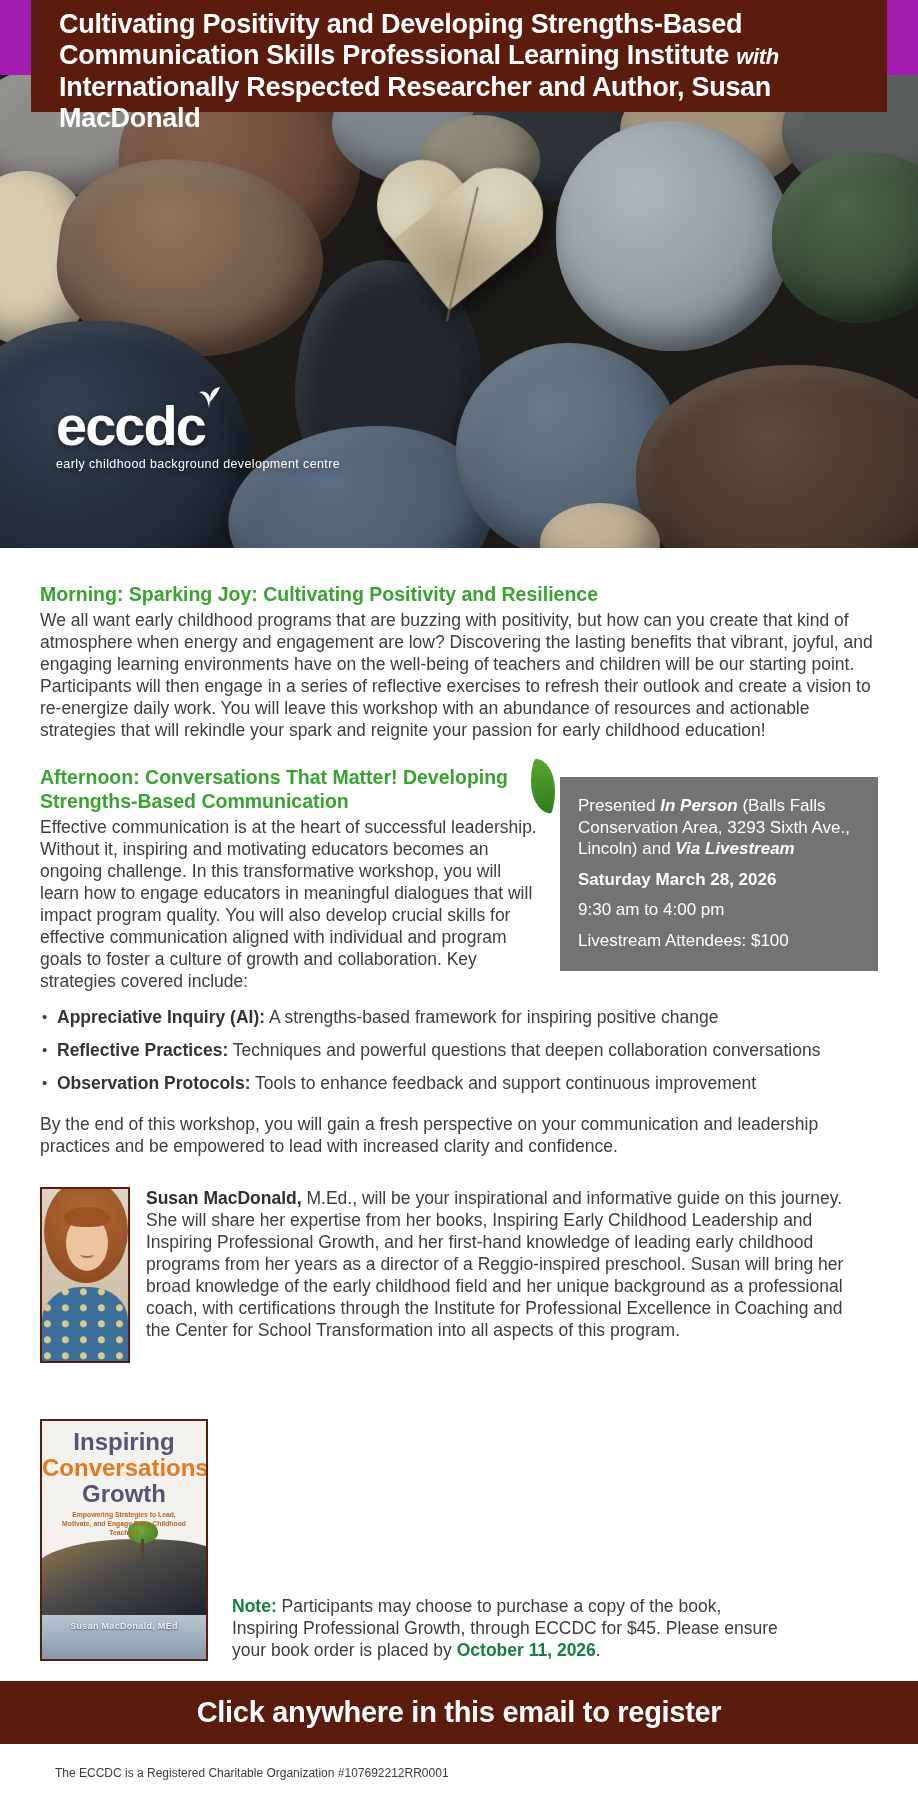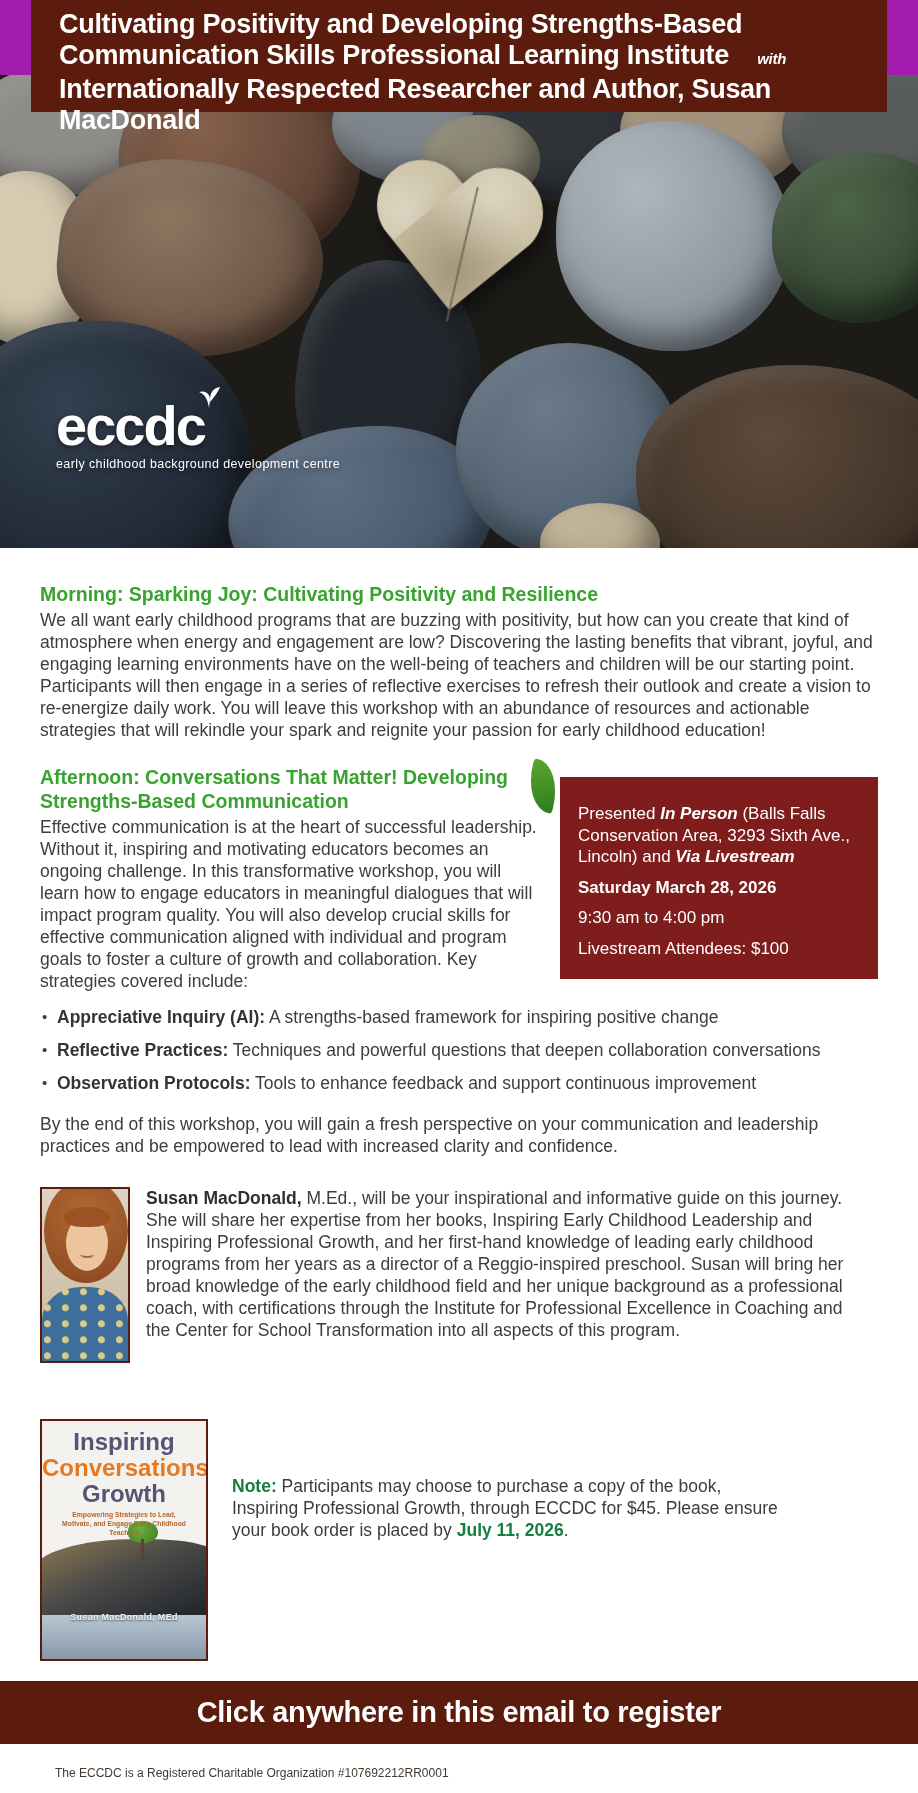--- a/index.html
+++ b/index.html
@@ -27,38 +27,38 @@
   }
   .heart::before { left:90px; transform:rotate(-45deg); transform-origin:0 100%; }
   .heart::after  { left:0;    transform:rotate(45deg);  transform-origin:100% 100%; }
   .heart-crack { position:absolute; left:96px; top:18px; width:2px; height:138px; background:rgba(110,98,74,.8); transform:rotate(7deg); border-radius:2px; }
 
   .title-band {
     position:absolute; left:31px; right:31px; top:0; height:112px;
     background:#5b1c0e; color:#fff; padding:9px 28px 0 28px;
   }
   .title-band .line { font-size:27px; font-weight:bold; line-height:31px; letter-spacing:-0.3px; }
-  .title-band .with { font-size:15px; font-style:italic; font-weight:600;margin-left:21px; }
+  .title-band .with { font-size:22px; font-style:italic; font-weight:600; }
 
   .logo { position:absolute; left:56px; top:398px; color:#fff; text-shadow:0 2px 6px rgba(0,0,0,.45); }
   .logo-text { font-size:56px; font-weight:bold; letter-spacing:-2px; line-height:1; }
   .logo-leaf { position:absolute; left:141px; top:-12px; }
   .logo-tagline { font-size:12.5px; letter-spacing:.4px; margin-top:3px; font-weight:normal; }
 
   
   .content { padding:0 40px;margin-top:8px; }
   .h-green { color:#38a32f; font-weight:bold; font-size:19.5px; line-height:24px; }
   .body-text { font-size:17.5px; line-height:22px; color:#3d3d3d; }
   .morning { margin-top:34px; }
   .morning .body-text { margin-top:3px; max-width:846px; }
 
   .afternoon { margin-top:24px; }
   .event-box {
     float:right; position:relative; width:318px; margin:12px 0 14px 18px;
-    background:#7f1d1d; color:#fff; padding:26px 16px 20px 18px;
+    background:#737373; color:#fff; padding:18px 16px 20px 18px;
   }
   .event-box .seg { font-size:17px; line-height:21.5px; }
   .event-box .gap { margin-top:9px; }
   .event-leaf {
     position:absolute; left:-32px; top:-16px; width:30px; height:50px;
     background:linear-gradient(160deg,#5aa62e,#2e7d1f);
     border-radius:4px 100% 4px 100%;
     transform:rotate(14deg);
   }
   .bi { font-weight:bold; font-style:italic; }
@@ -82,37 +82,37 @@
   .p-hair { position:absolute; left:2px; top:-10px; width:84px; height:104px; border-radius:50%; background:radial-gradient(circle at 50% 35%, #b06a33, #8a4520); }
   .p-face { position:absolute; left:24px; top:26px; width:42px; height:56px; border-radius:50%; background:#ecc49e; }
   .p-bangs { position:absolute; left:22px; top:18px; width:46px; height:20px; border-radius:50% 50% 40% 40%; background:#9c5224; }
   .p-smile { position:absolute; left:38px; top:62px; width:14px; height:7px; border-bottom:2px solid #9a6a4a; border-radius:0 0 50% 50%; }
   .p-top { position:absolute; left:0; bottom:0; width:100%; height:74px; border-radius:45% 45% 0 0;
            background:radial-gradient(circle at 30% 30%, #d9c98a 3px, transparent 4px) 0 0/18px 16px, #3c6f9c; }
   .bio-text { margin-left:16px; max-width:700px; }
   .bio-text b { color:#2f2f2f; }
 
   
-  .book { display:flex; margin-top:56px; }
+  .book { display:flex; margin-top:56px;align-items:flex-end; }
   .book-cover {
     flex:0 0 auto; width:168px; height:242px; border:2px solid #5b1c0e;
     position:relative; overflow:hidden; background:#f3f2ef;
   }
   .bc-t1,.bc-t3 { color:#5a5276; font-weight:bold; font-size:24px; line-height:26px; text-align:center; }
   .bc-t2 { color:#e8781e; font-weight:bold; font-size:24px; line-height:26px; text-align:center; }
   .bc-titles { padding-top:8px; position:relative; z-index:2; }
   .bc-sub { width:126px; margin:3px auto 0; text-align:center; font-size:6.8px; font-weight:bold; color:#b5652a; line-height:1.35; position:relative; z-index:2; }
   .bc-tree-canopy { position:absolute; left:86px; top:100px; width:30px; height:22px; border-radius:50% 60% 55% 50%; background:radial-gradient(circle at 40% 35%, #6fae3c, #3f7d24); z-index:1; }
   .bc-tree-trunk { position:absolute; left:99px; top:118px; width:3px; height:22px; background:#5a4430; z-index:1; }
   .bc-rocks { position:absolute; left:-8px; bottom:42px; width:190px; height:78px;
               border-radius:55% 40% 0 0/40% 26% 0 0;
               background:linear-gradient(155deg,#8a7450 5%,#4a4a48 45%,#23272e 90%); }
   .bc-water { position:absolute; left:0; bottom:0; width:100%; height:44px;
               background:linear-gradient(#b9c5d1,#8799ab); }
-  .bc-author { position:absolute; left:0; bottom:37px; width:100%; text-align:center;
+  .bc-author { position:absolute; left:0; bottom:28px; width:100%; text-align:center;
                color:#eef2f6; font-size:9px; font-weight:bold; letter-spacing:.3px; z-index:2;
                text-shadow:0 1px 2px rgba(0,0,0,.6); }
   .note { margin-left:24px; margin-top:56px; max-width:548px; }
   .note b { color:#15803d; }
 
   
   .register {
     margin-top:20px; width:918px; height:63px; background:#5b1c0e;
     display:flex; align-items:center; justify-content:center;
     color:#fff; font-size:29px; font-weight:bold; letter-spacing:-0.3px;
@@ -213,21 +213,21 @@
           <div class="bc-t2">Conversations</div>
           <div class="bc-t3">Growth</div>
         </div>
         <div class="bc-sub">Empowering Strategies to Lead, Motivate, and Engage Early Childhood Teachers</div>
         <div class="bc-tree-canopy"></div>
         <div class="bc-tree-trunk"></div>
         <div class="bc-rocks"></div>
         <div class="bc-water"></div>
         <div class="bc-author">Susan MacDonald, MEd</div>
       </div>
-      <p class="body-text note"><b>Note:</b><span> Participants may choose to purchase a copy of the book, Inspiring Professional Growth, through ECCDC for $45. Please ensure your book order is placed by </span><b>July 11, 2026</b><span>.</span></p>
+      <p class="body-text note"><b>Note:</b><span> Participants may choose to purchase a copy of the book, Inspiring Professional Growth, through ECCDC for $45. Please ensure your book order is placed by </span><b>October 11, 2026</b><span>.</span></p>
     </div>
 
   </div>
 
   <div class="register">Click anywhere in this email to register</div>
 
   <div class="footer">
     <div class="f-line">The ECCDC is a Registered Charitable Organization #107692212RR0001</div>
 
   </div>

